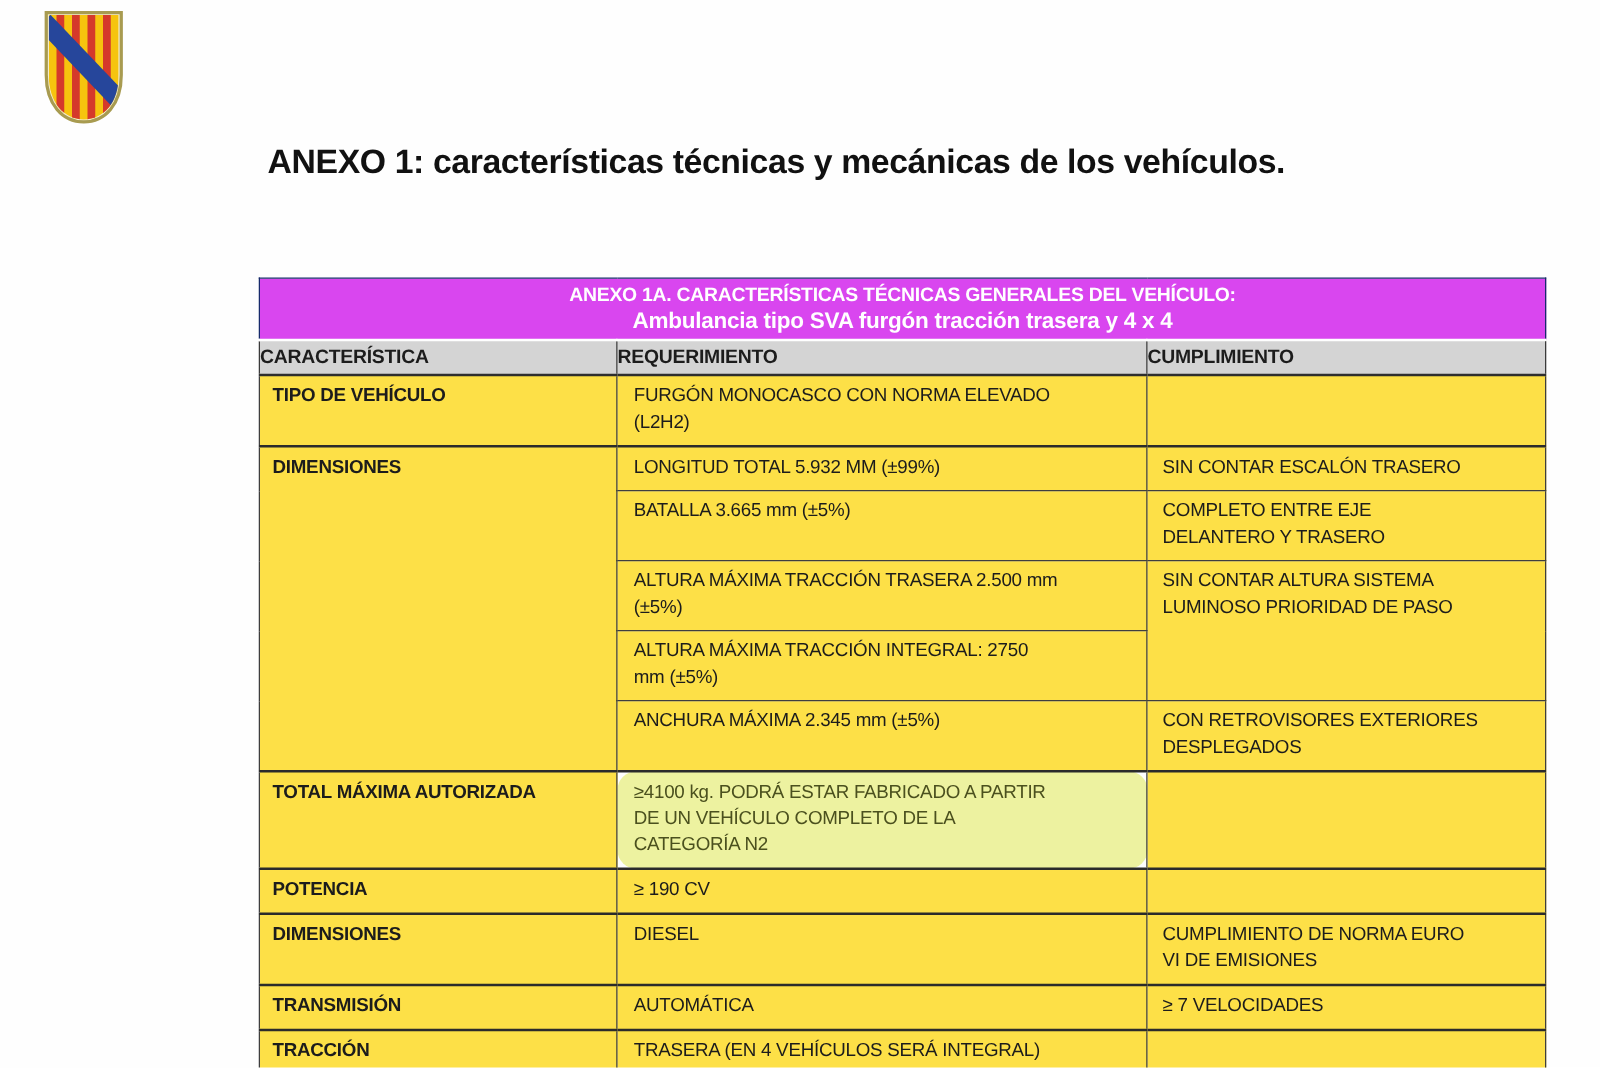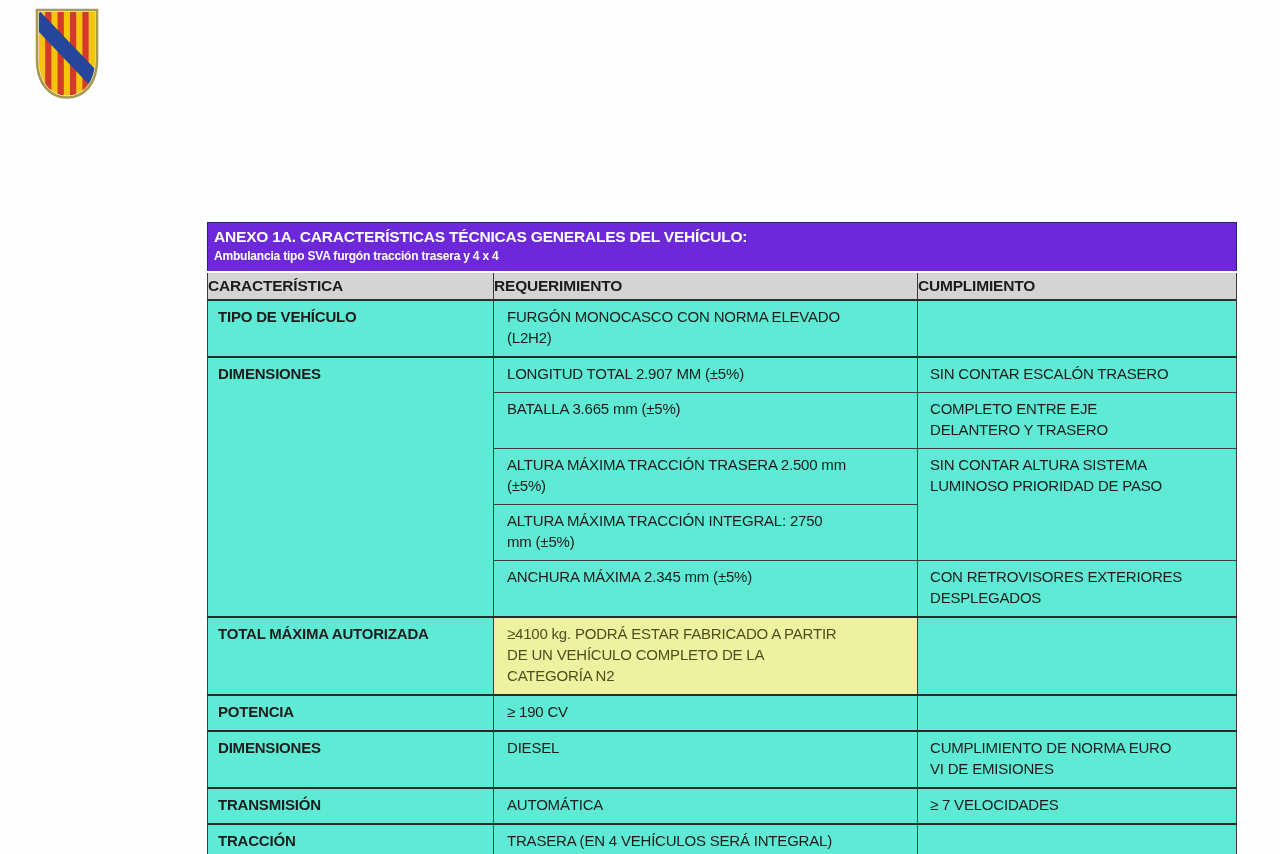--- a/index.html
+++ b/index.html
@@ -18,43 +18,43 @@
 
   table.spec {
     width: 1029px; border-collapse: collapse; table-layout: fixed;
     font-size: 15px; letter-spacing: -0.2px; color: #1c1c1c;
   }
   col.c1 { width: 286px; }
   col.c2 { width: 424px; }
   col.c3 { width: 319px; }
 
   tr.banner-row th {
-    background: #6d28d9; color: #ffffff; text-align: left;
+    background: #d946ef; color: #ffffff; text-align: center;
     padding: 4px 6px 5px 6px; border: 1.6px solid #172a6b;
     border-bottom: 2px solid #ffffff;
   }
   .banner-l1 { font-size: 15.5px; font-weight: 700; line-height: 20px; letter-spacing: -0.2px; }
-  .banner-l2 { font-size: 12px; font-weight: 700; line-height: 19px; letter-spacing: -0.2px; }
+  .banner-l2 { font-size: 18px; font-weight: 700; line-height: 19px; letter-spacing: -0.2px; }
 
   tr.cols-row th {
     background: #d4d4d4; height: 28px; text-align: left; vertical-align: middle;
     font-size: 15.5px; font-weight: 600; letter-spacing: -0.2px;
     border: 1.6px solid #3a3a3a; border-bottom: 2.6px solid #2e2e2e;
   }
 
   td {
     border: 1.6px solid #3e3e3e; vertical-align: top;
-    line-height: 21px; background: #5eead4;
+    line-height: 21px; background: #fde047;
   }
   td.cc { font-weight: 700; padding: 5px 8px 8px 10px; }
   td.rq { padding: 5px 70px 8px 13px; }
   td.ob { padding: 5px 48px 8px 12px; }
   tr.sec td { border-top: 2.4px solid #2b2b2b; }
 
-  td.hl { background: #edf2a0; color: #4b501e; }
+  td.hl { background: #edf2a0; color: #4b501e; border-radius: 15px; }
 </style>
 </head>
 <body>
 
 <div class="page">
 
   <div class="logo">
     <svg width="66" height="93" viewBox="0 0 66 93">
       <defs>
         <clipPath id="shieldClip">
@@ -69,20 +69,21 @@
         <rect x="11.2" y="4" width="6.2" height="84" fill="#d5392b"></rect>
         <rect x="23.6" y="4" width="6.2" height="84" fill="#d5392b"></rect>
         <rect x="36.0" y="4" width="6.2" height="84" fill="#d5392b"></rect>
         <rect x="48.4" y="4" width="6.2" height="84" fill="#d5392b"></rect>
 
         <line x1="1" y1="9" x2="62" y2="73" stroke="#26469b" stroke-width="15"></line>
       </g>
     </svg>
   </div>
 
+  <div class="doc-title">ANEXO 1: características técnicas y mecánicas de los vehículos.</div>
 
   <div class="table-wrap">
     <table class="spec">
       <colgroup>
           <col class="c1">
           <col class="c2">
           <col class="c3">
         </colgroup>
       <thead>
         <tr class="banner-row">
@@ -100,21 +101,21 @@
       <tbody>
 
         <tr style="height:42px">
           <td class="cc">TIPO DE VEHÍCULO</td>
           <td class="rq">FURGÓN MONOCASCO CON NORMA ELEVADO (L2H2)</td>
           <td class="ob"></td>
         </tr>
 
         <tr class="sec" style="height:34px">
           <td class="cc" rowspan="5">DIMENSIONES</td>
-          <td class="rq">LONGITUD TOTAL 2.907 MM (±5%)</td>
+          <td class="rq">LONGITUD TOTAL 5.932 MM (±99%)</td>
           <td class="ob">SIN CONTAR ESCALÓN TRASERO</td>
         </tr>
         <tr style="height:44px">
           <td class="rq">BATALLA 3.665 mm (±5%)</td>
           <td class="ob">COMPLETO ENTRE EJE DELANTERO Y TRASERO</td>
         </tr>
         <tr style="height:47px">
           <td class="rq">ALTURA MÁXIMA TRACCIÓN TRASERA 2.500 mm (±5%)</td>
           <td class="ob" rowspan="2">SIN CONTAR ALTURA SISTEMA LUMINOSO PRIORIDAD DE PASO</td>
         </tr>

